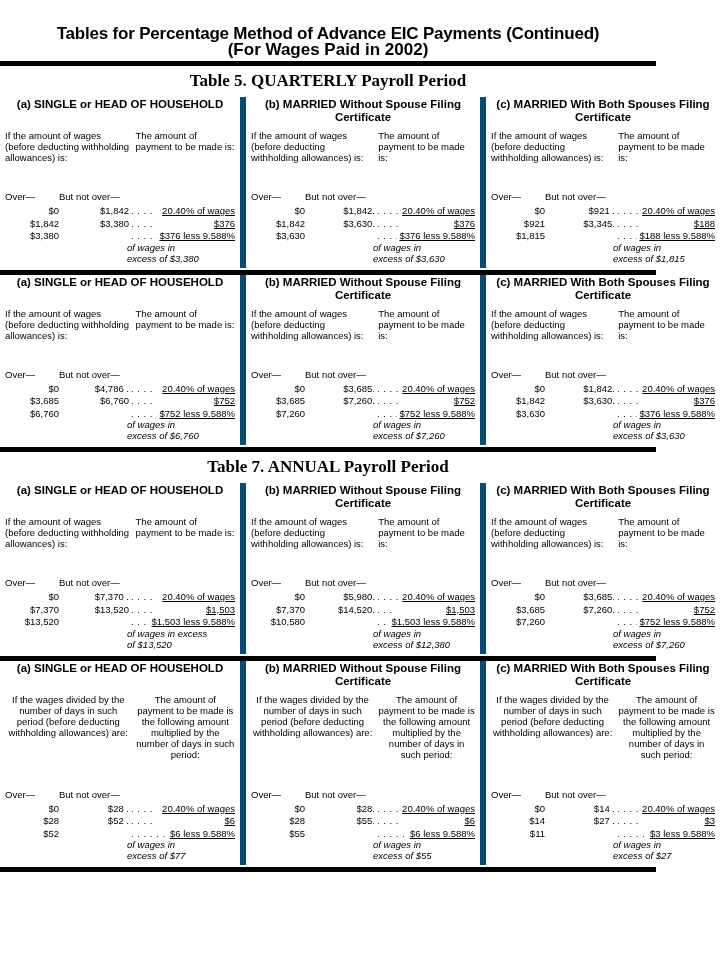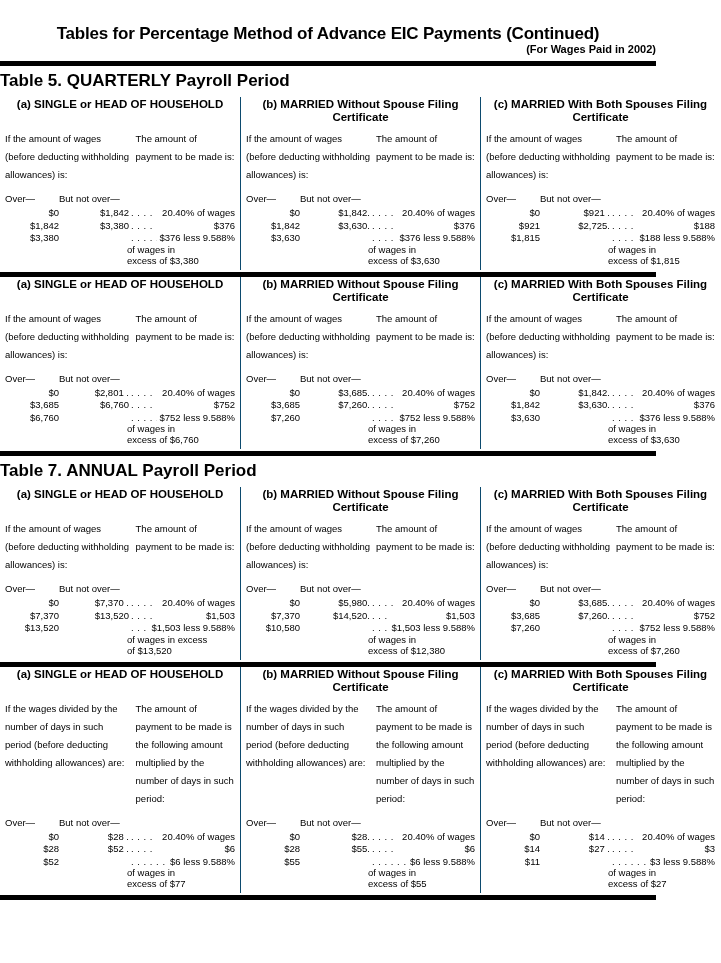--- a/index.html
+++ b/index.html
@@ -14,67 +14,68 @@
 
   .doc-title{
     text-align:center;
     font-size:17px;
     font-weight:bold;
     letter-spacing:-0.2px;
     line-height:19px;
     padding:1px 4px 0 4px;
   }
   .doc-subtitle{
-    text-align:right;
-    font-size:11px;
+    text-align:center;
+    font-size:17px;
     font-weight:bold;
     line-height:13px;
     padding-bottom:3px;
   }
   .rule-thick{
     height:5px;
     background:#000000;
     margin:2px 0 0 0;
   }
 
   .table-heading{
-    text-align:left;
+    text-align:center;
     font-size:17px;
     font-weight:bold;
     line-height:22px;
     padding:4px 0 5px 0;
+    font-family:Liberation Serif, serif;
   }
 
   .cols{
     display:flex;
     width:721px;
     box-sizing:border-box;
   }
   .col{
     width:240px;
     box-sizing:border-box;
     padding:0 5px 0 5px;
     position:relative;
   }
   .col.divider-left{
-    border-left:1px solid #0c4a6e;
+    border-left:6px solid #0c4a6e;
   }
   .col-head{
     text-align:center;
     font-size:11.5px;
     font-weight:bold;
     line-height:13px;
     padding:1px 0 6px 0;
     min-height:26px;
   }
 
   .intro{
     display:flex;
     font-size:9.5px;
-    line-height:18px;
+    line-height:11px;
     min-height:52px;
   }
   .intro .left{width:56%;padding-right:4px;}
   .intro .right{width:44%;}
 
   .subhead{
     display:flex;
     font-size:9.5px;
     line-height:12px;
     padding-top:9px;
@@ -102,30 +103,32 @@
   }
   .r-dots{
     flex:1;
     white-space:nowrap;
     overflow:hidden;
     letter-spacing:0.5px;
   }
   .r-amt{
     white-space:nowrap;
     padding-left:2px;
+    text-decoration:underline;
   }
   .cont{
     font-size:9.5px;
     line-height:11px;
     padding-left:122px;
+    font-style:italic;
   }
   .spacer{height:4px;}
 
   
-  .intro.tall{min-height:86px;}
+  .intro.tall{min-height:86px;text-align:center;}
 </style>
 </head>
 <body>
 
 <div class="page">
 
   <div class="doc-title">Tables for Percentage Method of Advance EIC Payments (Continued)</div>
   <div class="doc-subtitle">(For Wages Paid in 2002)</div>
   <div class="rule-thick"></div>
 
@@ -212,21 +215,21 @@
           </div>
           <div class="rows">
             <div class="row">
               <div class="r-over">$0</div>
               <div class="r-notover">$921 .</div>
               <div class="r-dots">. . . .</div>
               <div class="r-amt">20.40% of wages</div>
             </div>
             <div class="row">
               <div class="r-over">$921</div>
-              <div class="r-notover">$2,725.</div>
+              <div class="r-notover">$3,345.</div>
               <div class="r-dots">. . . .</div>
               <div class="r-amt">$188</div>
             </div>
             <div class="row">
               <div class="r-over">$1,815</div>
               <div class="r-notover"></div>
               <div class="r-dots">. . . . . . . .</div>
               <div class="r-amt">$188 less 9.588%</div>
             </div>
           </div>
@@ -243,21 +246,21 @@
             <div class="left">If the amount of wages (before deducting withholding allowances) is:</div>
             <div class="right">The amount of payment to be made is:</div>
           </div>
           <div class="subhead">
             <div class="over">Over—</div>
             <div class="notover">But not over—</div>
           </div>
           <div class="rows">
             <div class="row">
               <div class="r-over">$0</div>
-              <div class="r-notover">$2,801 .</div>
+              <div class="r-notover">$4,786 .</div>
               <div class="r-dots">. . . .</div>
               <div class="r-amt">20.40% of wages</div>
             </div>
             <div class="row">
               <div class="r-over">$3,685</div>
               <div class="r-notover">$6,760</div>
               <div class="r-dots">. . . .</div>
               <div class="r-amt">$752</div>
             </div>
             <div class="row">

